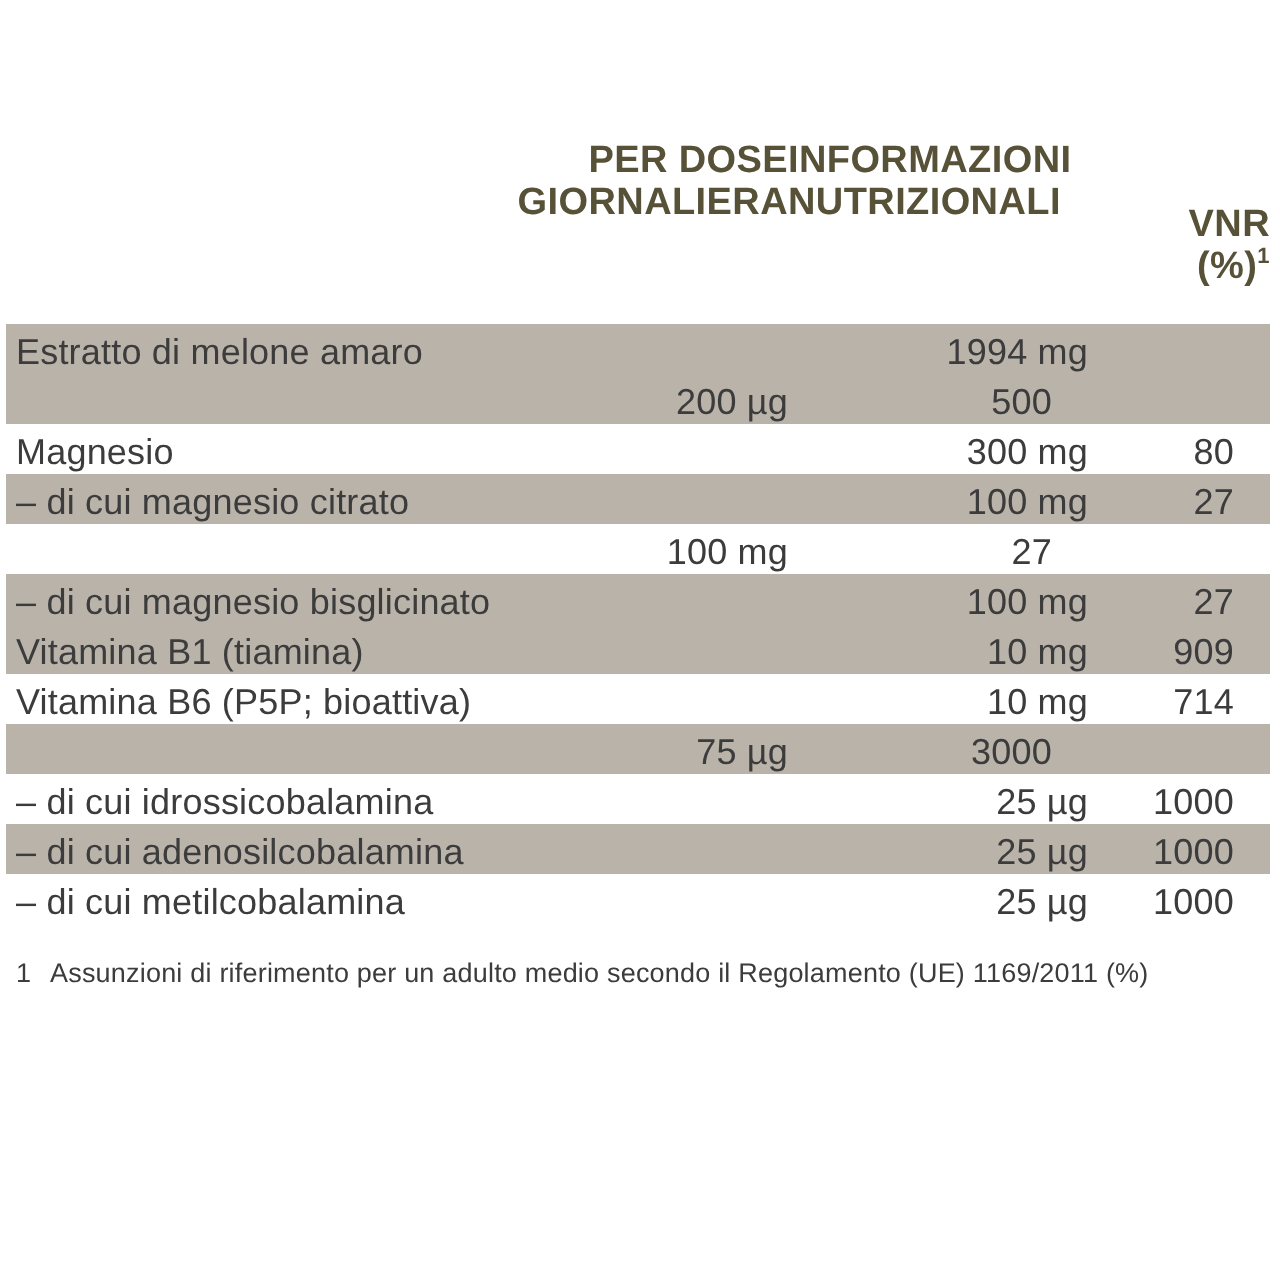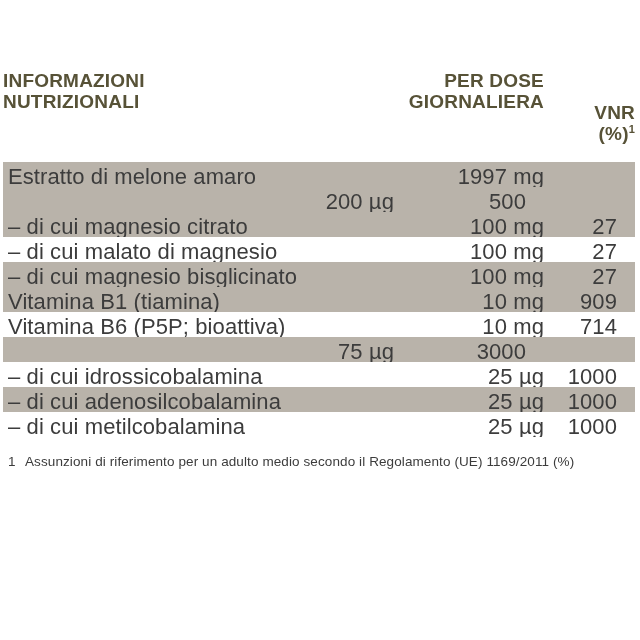--- a/index.html
+++ b/index.html
@@ -40,21 +40,21 @@
     font-size:11px;
     vertical-align:super;
     line-height:0;
   }
   
   .tbody .row{
     display:grid;
     grid-template-columns:1fr 150px 91px;
     height:25px;
     line-height:29px;
-    font-size:22px;
+    font-size:18px;
     color:var(--text-color);
     letter-spacing:0.1px;
   }
   .tbody .row.alt{background:var(--band-color);}
   .row .cell{overflow:hidden;white-space:nowrap;}
   .row .name{padding-left:5px;text-align:left;}
   .row .dose{text-align:right;}
   .row .vnr{text-align:right;padding-right:18px;}
   
   .footnote{
@@ -72,44 +72,48 @@
     flex:0 0 17px;
   }
   .footnote .note-text{flex:1;}
 </style>
 </head>
 <body>
 
 <div class="nutrition-panel">
 
   <div class="thead">
+    <div class="h-col h-mid">PER DOSE
+GIORNALIERA</div>
     <div class="h-col h-left">INFORMAZIONI
 NUTRIZIONALI</div>
-    <div class="h-col h-mid">PER DOSE
-GIORNALIERA</div>
     <div class="h-col h-right"><span>VNR</span><br><span>(%)</span><sup>1</sup></div>
   </div>
 
   <div class="tbody">
       <div class="row alt">
     <span class="cell name">Estratto di melone amaro</span>
-    <span class="cell dose">1997 mg</span>
+    <span class="cell dose">1994 mg</span>
     <span class="cell vnr"></span>
   </div>
       <div class="row alt">
     <span class="cell dose">200 µg</span>
     <span class="cell vnr">500</span>
+  </div>
+      <div class="row">
+    <span class="cell name">Magnesio</span>
+    <span class="cell dose">300 mg</span>
+    <span class="cell vnr">80</span>
   </div>
       <div class="row alt">
     <span class="cell name">– di cui magnesio citrato</span>
     <span class="cell dose">100 mg</span>
     <span class="cell vnr">27</span>
   </div>
       <div class="row">
-    <span class="cell name">– di cui malato di magnesio</span>
     <span class="cell dose">100 mg</span>
     <span class="cell vnr">27</span>
   </div>
       <div class="row alt">
     <span class="cell name">– di cui magnesio bisglicinato</span>
     <span class="cell dose">100 mg</span>
     <span class="cell vnr">27</span>
   </div>
       <div class="row alt">
     <span class="cell name">Vitamina B1 (tiamina)</span>

